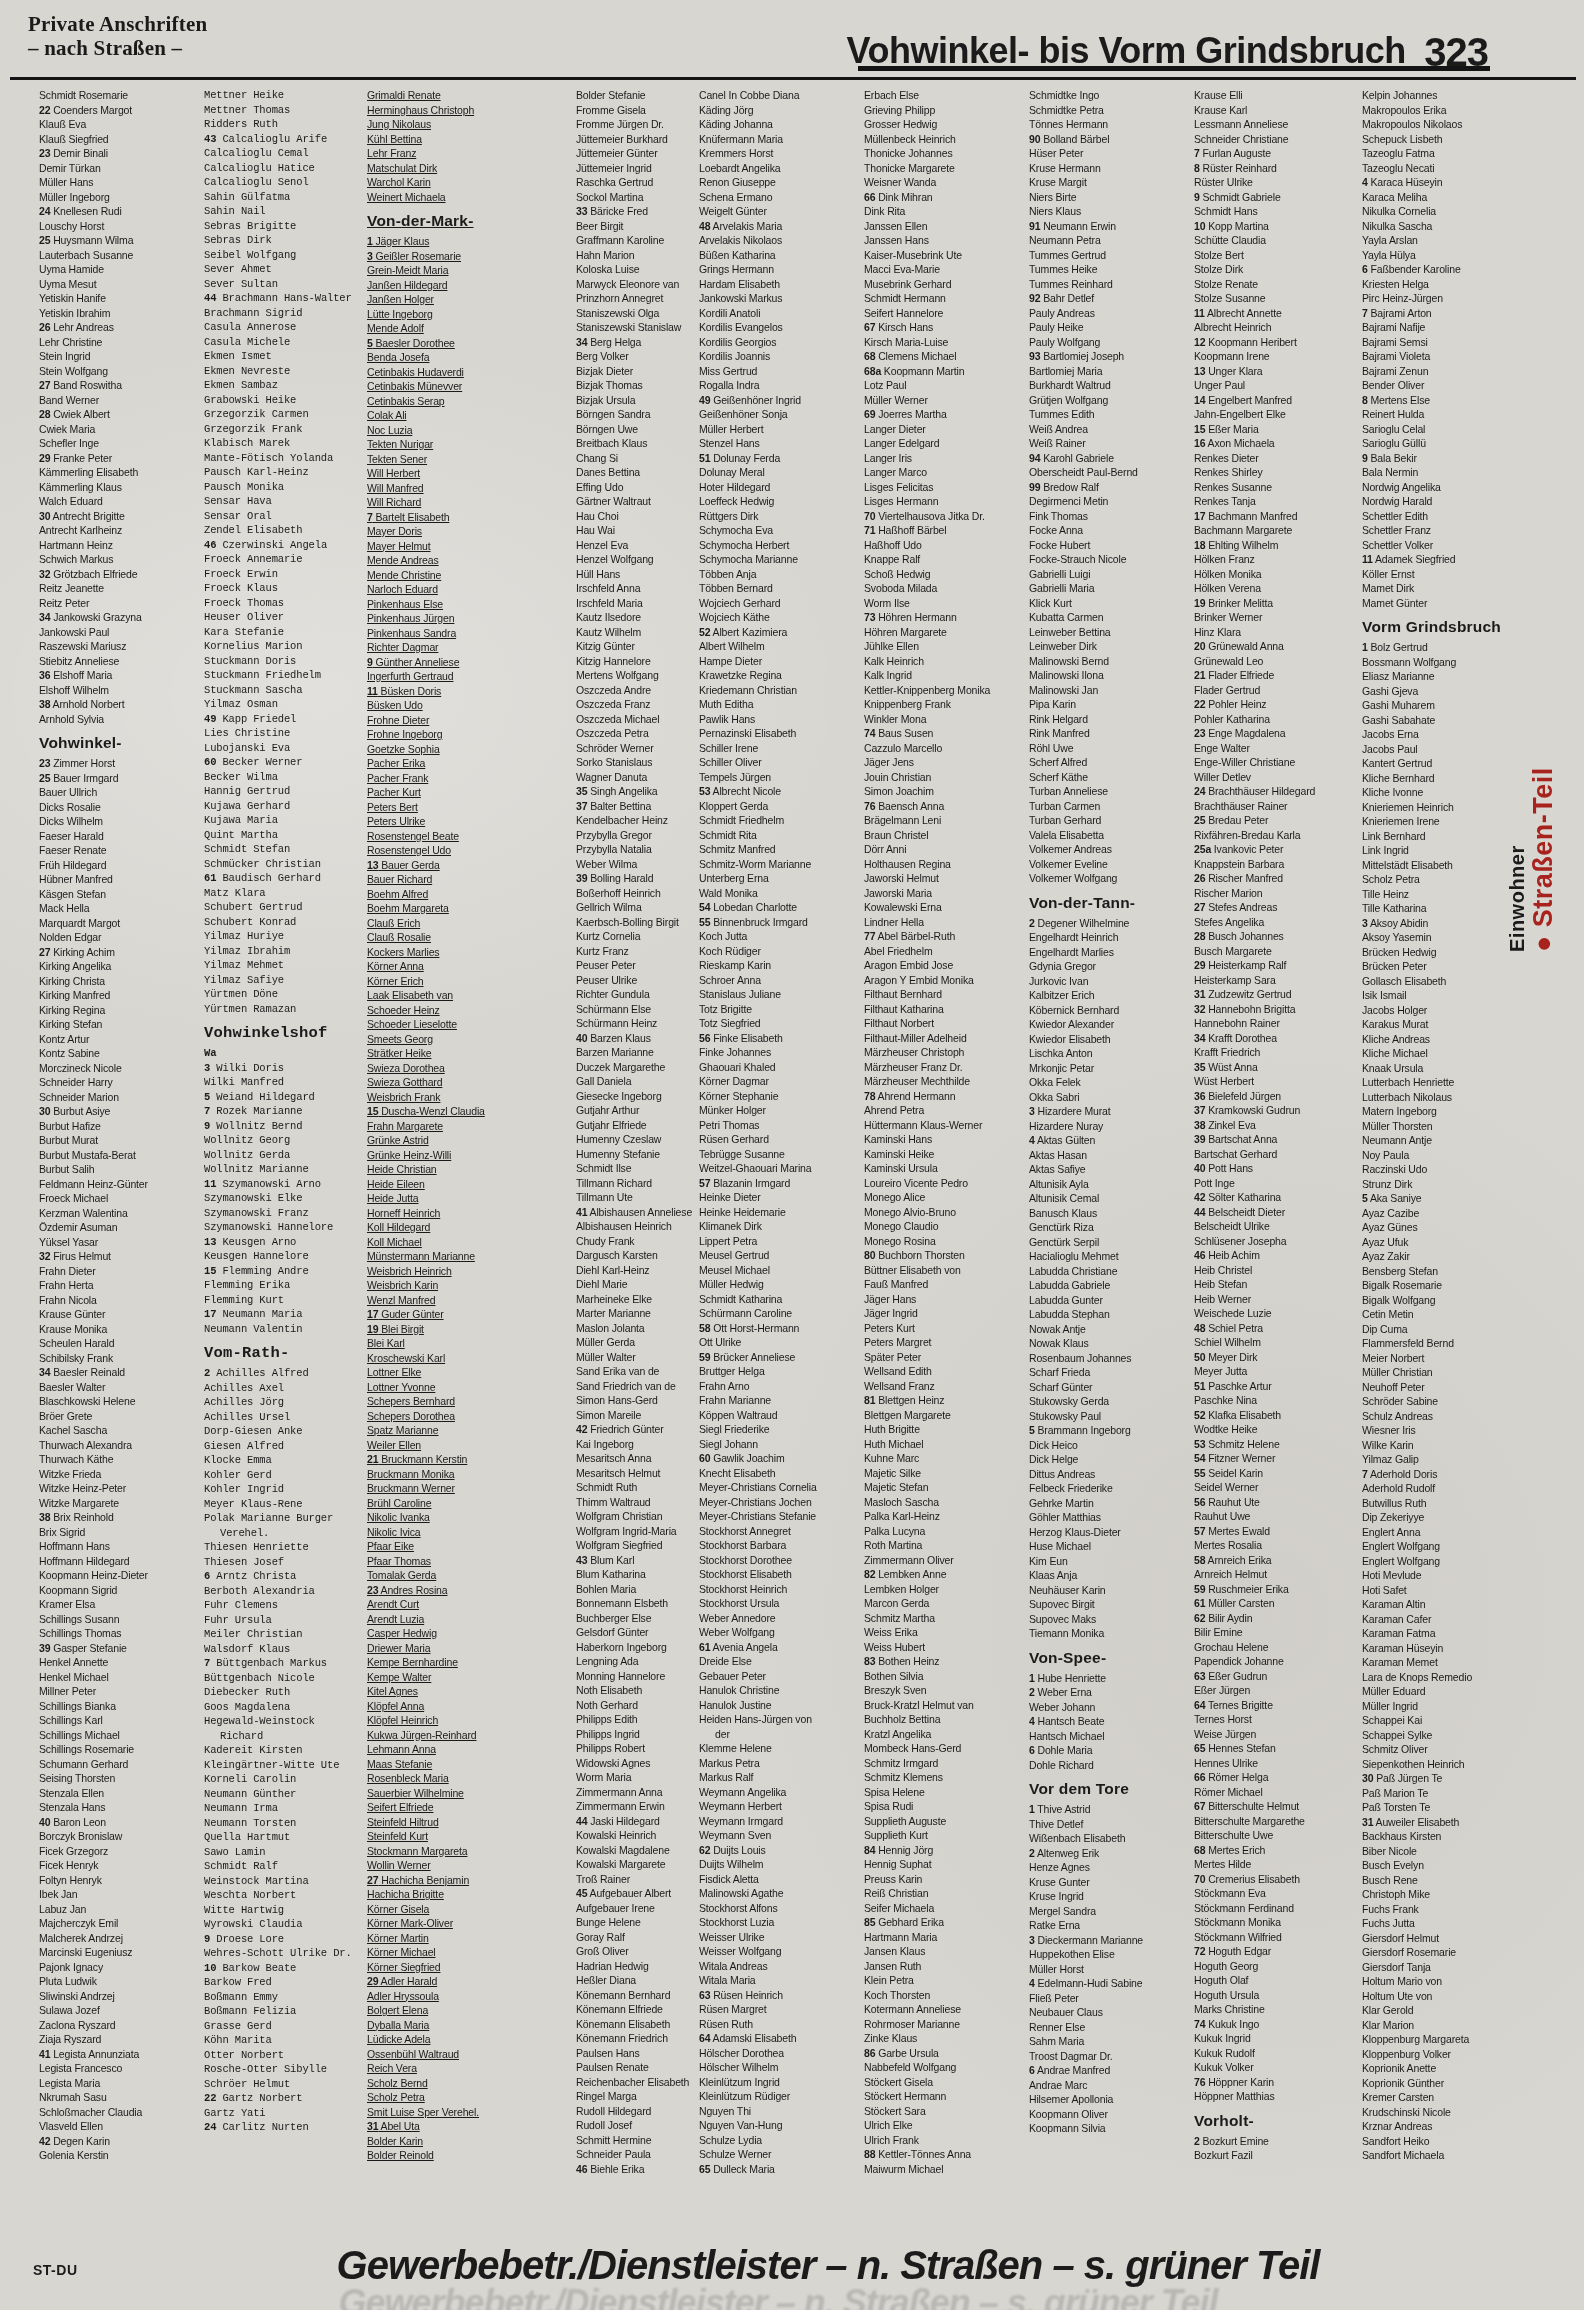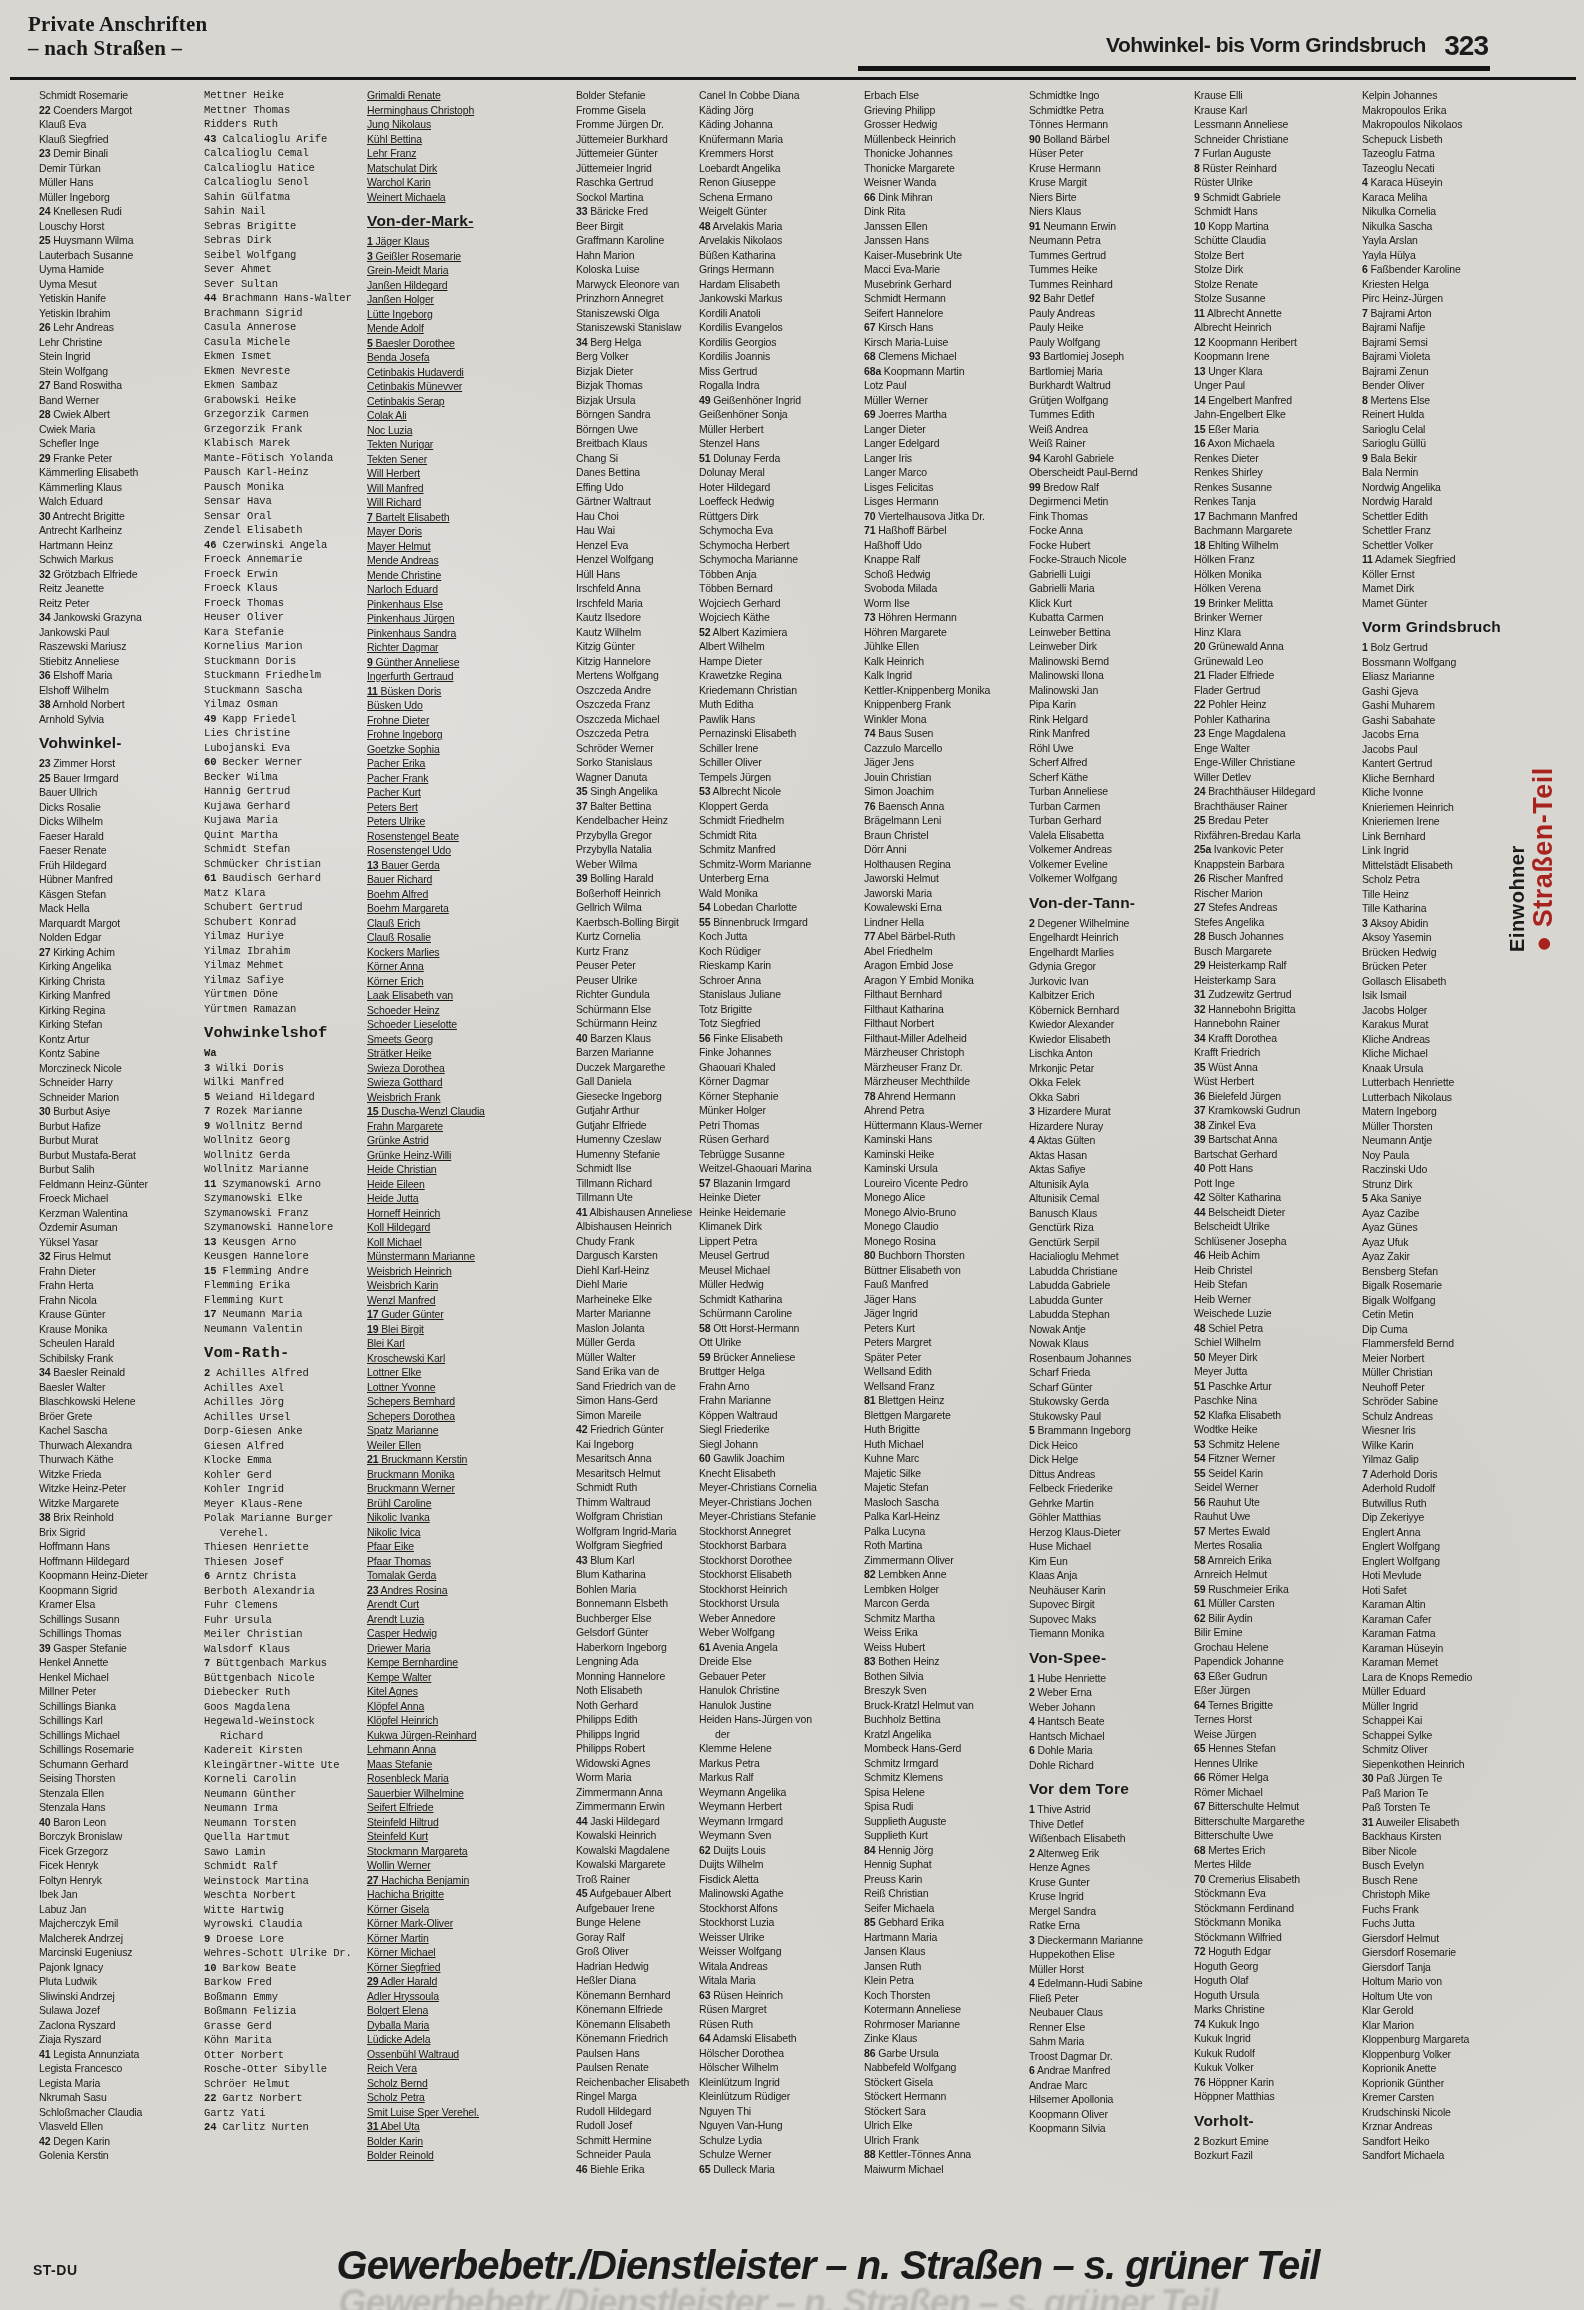--- a/index.html
+++ b/index.html
@@ -8,22 +8,22 @@
     background:
       radial-gradient(ellipse 900px 600px at 20% 30%, rgba(255,255,255,.25), rgba(0,0,0,0) 60%),
       radial-gradient(ellipse 800px 900px at 80% 70%, rgba(120,115,105,.08), rgba(0,0,0,0) 70%),
       #d8d6d1;
     font-family:"Liberation Sans", sans-serif;
     color:#1b1b1b;
   }
   
   .hdr-left{position:absolute;left:28px;top:12px;font-weight:bold;font-size:21px;line-height:24px;letter-spacing:.2px;font-family:Liberation Serif, serif;}
   .hdr-right{position:absolute;right:96px;top:30px;white-space:nowrap;text-align:right;}
-  .hdr-right .sec{font-weight:bold;font-size:21px;letter-spacing:-.5px;vertical-align:baseline;}
-  .hdr-right .pg{font-weight:bold;font-size:28px;letter-spacing:-1px;margin-left:14px;vertical-align:-3px;}
+  .hdr-right .sec{font-weight:bold;font-size:36px;letter-spacing:-.5px;vertical-align:baseline;}
+  .hdr-right .pg{font-weight:bold;font-size:40px;letter-spacing:-1px;margin-left:14px;vertical-align:-3px;}
   .rule-thick{position:absolute;left:858px;top:66px;width:632px;height:5px;background:#141414;}
   .rule-thin{position:absolute;left:10px;top:77px;width:1566px;height:3px;background:#141414;}
   
   #cols{position:absolute;left:12px;top:88px;width:1584px;height:2160px;}
   .col{position:absolute;top:0;width:162px;}
   .entry{font-size:10.5px;line-height:14.5px;white-space:nowrap;letter-spacing:-.15px;}
   .entry b{font-weight:bold;}
   .entry.cont{padding-left:16px;}
   .heading{font-weight:bold;font-size:15.5px;line-height:18px;margin:8px 0 4px;letter-spacing:.2px;white-space:nowrap;}
   .subbold{font-weight:bold;}

